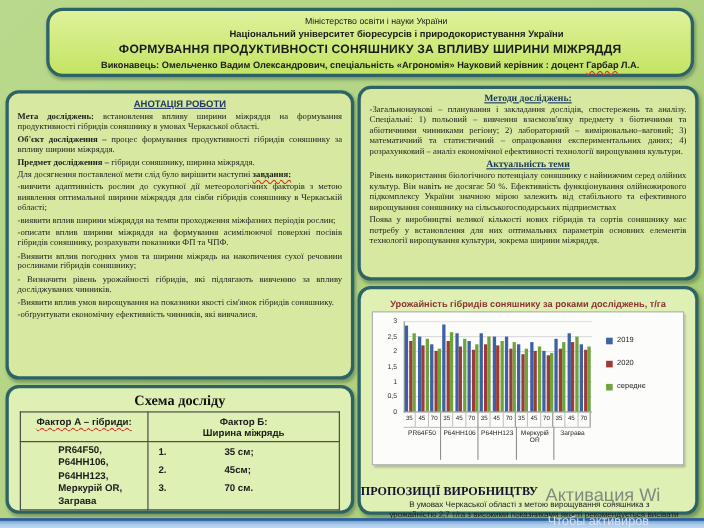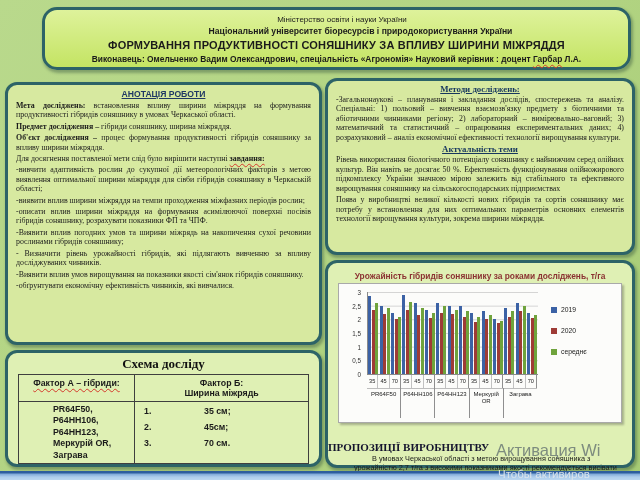--- a/index.html
+++ b/index.html
@@ -93,22 +93,22 @@
   <div class="panel hdr">
     <div class="l1">Міністерство освіти і науки України</div>
     <div class="l2">Національний університет біоресурсів і природокористування України</div>
     <div class="l3">ФОРМУВАННЯ ПРОДУКТИВНОСТІ СОНЯШНИКУ ЗА ВПЛИВУ ШИРИНИ МІЖРЯДДЯ</div>
     <div class="l4"><span>Виконавець: Омельченко Вадим Олександрович, спеціальність «Агрономія» Науковий керівник : доцент </span><span class="sq">Гарбар</span><span> Л.А.</span></div>
   </div>
 
   <div class="panel anno">
     <h3>АНОТАЦІЯ РОБОТИ</h3>
     <p class="ap"><b class="lead">Мета досліджень:</b><span> встановлення впливу ширини міжряддя на формування продуктивності гібридів соняшнику в умовах Черкаської області.</span></p>
+    <p class="ap"><b class="lead">Об'єкт дослідження –</b><span> процес формування продуктивності гібридів соняшнику за впливу ширини міжряддя.</span></p>
     <p class="ap"><b class="lead">Предмет дослідження –</b><span> гібриди соняшнику, ширина міжряддя.</span></p>
-    <p class="ap"><b class="lead">Об'єкт дослідження –</b><span> процес формування продуктивності гібридів соняшнику за впливу ширини міжряддя.</span></p>
     <p class="ap"><span>Для досягнення поставленої мети слід було вирішити наступні </span><b class="sq">завдання:</b></p>
     <p class="ap"><span>-вивчити адаптивність рослин до сукупної дії метеорологічних факторів з метою виявлення оптимальної ширини міжряддя для сівби гібридів соняшнику в Черкаській області;</span></p>
     <p class="ap"><span>-виявити вплив ширини міжряддя на темпи проходження міжфазних періодів рослин;</span></p>
     <p class="ap"><span>-описати вплив ширини міжряддя на формування асимілюючої поверхні посівів гібридів соняшнику, розрахувати показники ФП та ЧПФ.</span></p>
     <p class="ap"><span>-Виявити вплив погодних умов та ширини міжрядь на накопичення сухої речовини рослинами гібридів соняшнику;</span></p>
     <p class="ap"><span>- Визначити рівень урожайності гібридів, які підлягають вивченню за впливу досліджуваних чинників.</span></p>
     <p class="ap"><span>-Виявити вплив умов вирощування на показники якості сім'янок гібридів соняшнику.</span></p>
     <p class="ap"><span>-обґрунтувати економічну ефективність чинників, які вивчалися.</span></p>
   </div>
 

